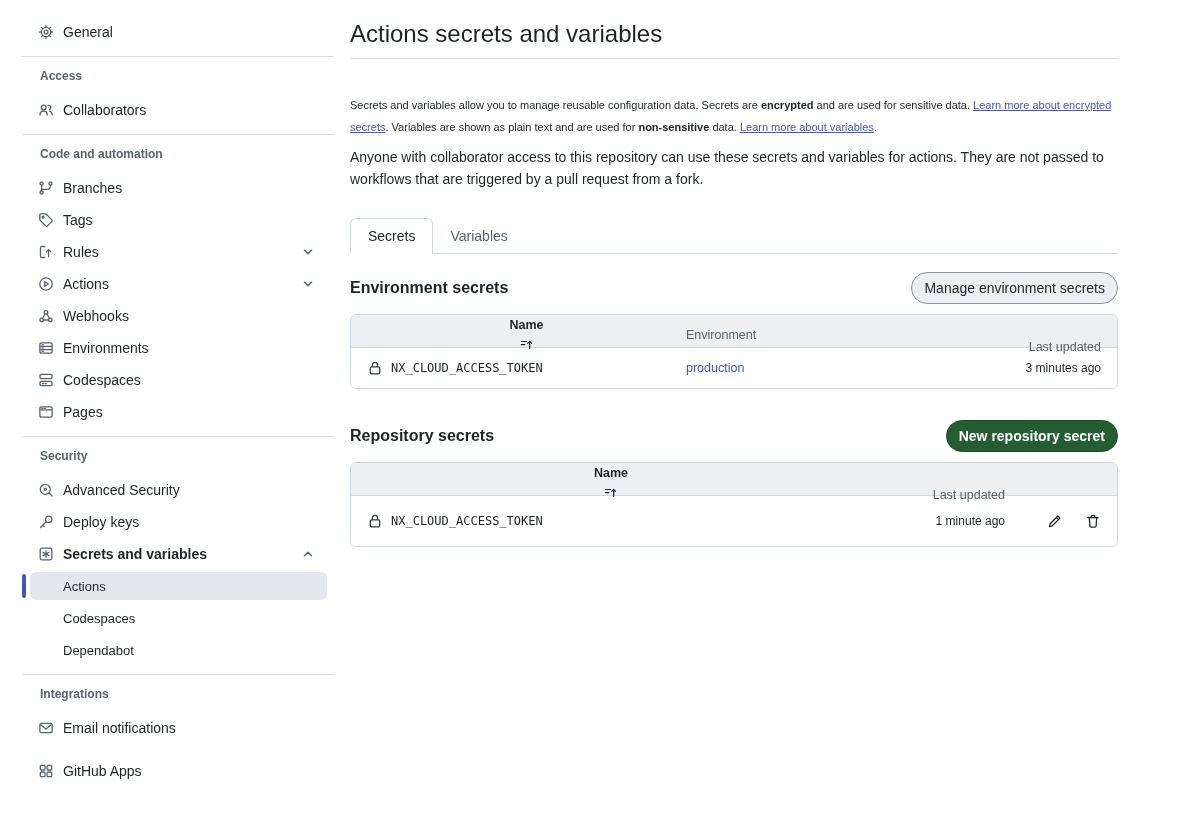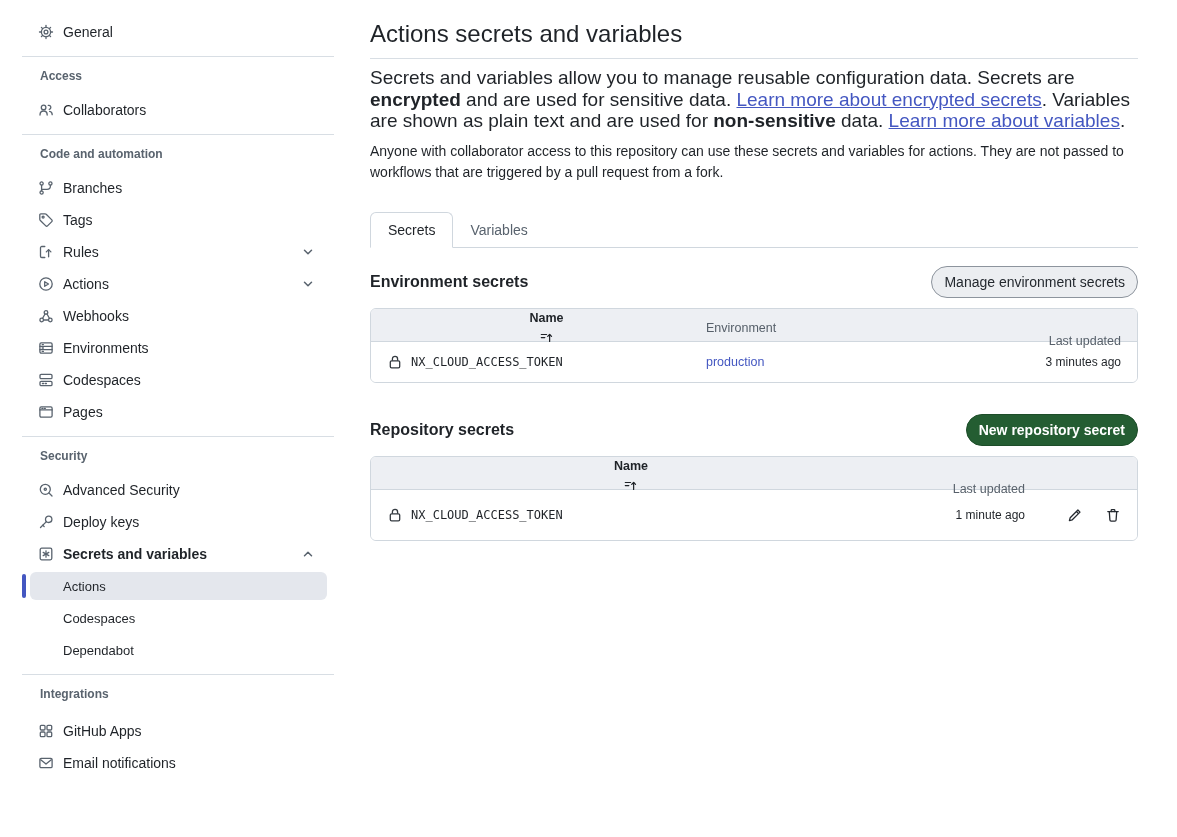--- a/index.html
+++ b/index.html
@@ -15,24 +15,24 @@
   .nav-item .nav-label.bold { font-weight:700; }
   .nav-chevron { margin-left:auto; margin-right:10px; color:#59636e; display:inline-flex; }
   .nav-divider { border:none; border-top:1px solid #d8dee4; margin:8px 0 9px 22px; width:312px; }
   .nav-header { font-size:12px; font-weight:700; color:#59636e; padding-left:40px; height:20px; display:flex; align-items:center; margin:1px 0 8px 0; }
   .nav-sublist { margin-top:2px; }
   .nav-subitem { position:relative; display:flex; align-items:center; height:28px; margin:0 7px 4px 30px; border-radius:6px; padding-left:33px; font-size:13px; color:#1f2328; cursor:pointer; }
   .nav-subitem.selected { background:#e4e7ed; }
   .active-bar { position:absolute; left:-8px; top:2px; width:4px; height:24px; border-radius:2px; background:#4457c1; }
 
   
-  .main { position:absolute; left:370px; top:0; width:768px; padding-top:20px; }
+  .main { position:absolute; left:350px; top:0; width:768px; padding-top:20px; }
   .page-title { font-size:24px; font-weight:500; line-height:28px; color:#1f2328; }
   .title-divider { border:none; border-top:1px solid #d8dee4; margin-top:10px; }
-  .intro { margin-top:8px; font-size:19px; line-height:21.5px; color:#1f2328; }
+  .intro { margin-top:36px; font-size:11px; line-height:21.5px; color:#1f2328; }
   .intro strong { font-weight:700; }
   .para2 { margin-top:9px; font-size:14px; line-height:21.5px; color:#1f2328; }
   a.link { color:#4457c1; text-decoration:underline; cursor:pointer; }
 
   .tabnav { margin-top:25px; border-bottom:1px solid #d0d7de; display:flex; align-items:flex-end; height:39px; }
   .tab { font-size:14px; padding:9px 17px; cursor:pointer; color:#59636e; }
   .tab.active { color:#1f2328; background:#fff; border:1px solid #d0d7de; border-bottom:1px solid #fff; border-radius:6px 6px 0 0; margin-bottom:-1px; }
 
   .section-head { display:flex; align-items:center; justify-content:space-between; }
   .section-head.env { margin-top:18px; }
@@ -340,36 +340,36 @@
         <span>Codespaces</span>
       </div>
       <div class="nav-subitem">
         <span>Dependabot</span>
       </div>
     </div>
 
     <hr class="nav-divider" style="margin-top:10px">
     <div class="nav-header">Integrations</div>
 
+    <div class="nav-item">
+      <span class="nav-icon">
+          <svg width="16" height="16" viewBox="0 0 16 16">
+            <use href="#i-mail"></use>
+          </svg>
+        </span>
+      <span class="nav-label">Email notifications</span>
+    </div>
+
     <div class="nav-item" style="margin-top:11px">
       <span class="nav-icon">
           <svg width="16" height="16" viewBox="0 0 16 16">
             <use href="#i-apps"></use>
           </svg>
         </span>
       <span class="nav-label">GitHub Apps</span>
-    </div>
-
-    <div class="nav-item">
-      <span class="nav-icon">
-          <svg width="16" height="16" viewBox="0 0 16 16">
-            <use href="#i-mail"></use>
-          </svg>
-        </span>
-      <span class="nav-label">Email notifications</span>
     </div>
 
   </nav>
 
   <main class="main">
 
     <h2 class="page-title">Actions secrets and variables</h2>
     <hr class="title-divider">
 
     <p class="intro"><span>Secrets and variables allow you to manage reusable configuration data. Secrets are </span><strong>encrypted</strong><span> and are used for sensitive data. </span><a class="link">Learn more about encrypted secrets</a><span>. Variables are shown as plain text and are used for </span><strong>non-sensitive</strong><span> data. </span><a class="link">Learn more about variables</a><span>.</span></p>

